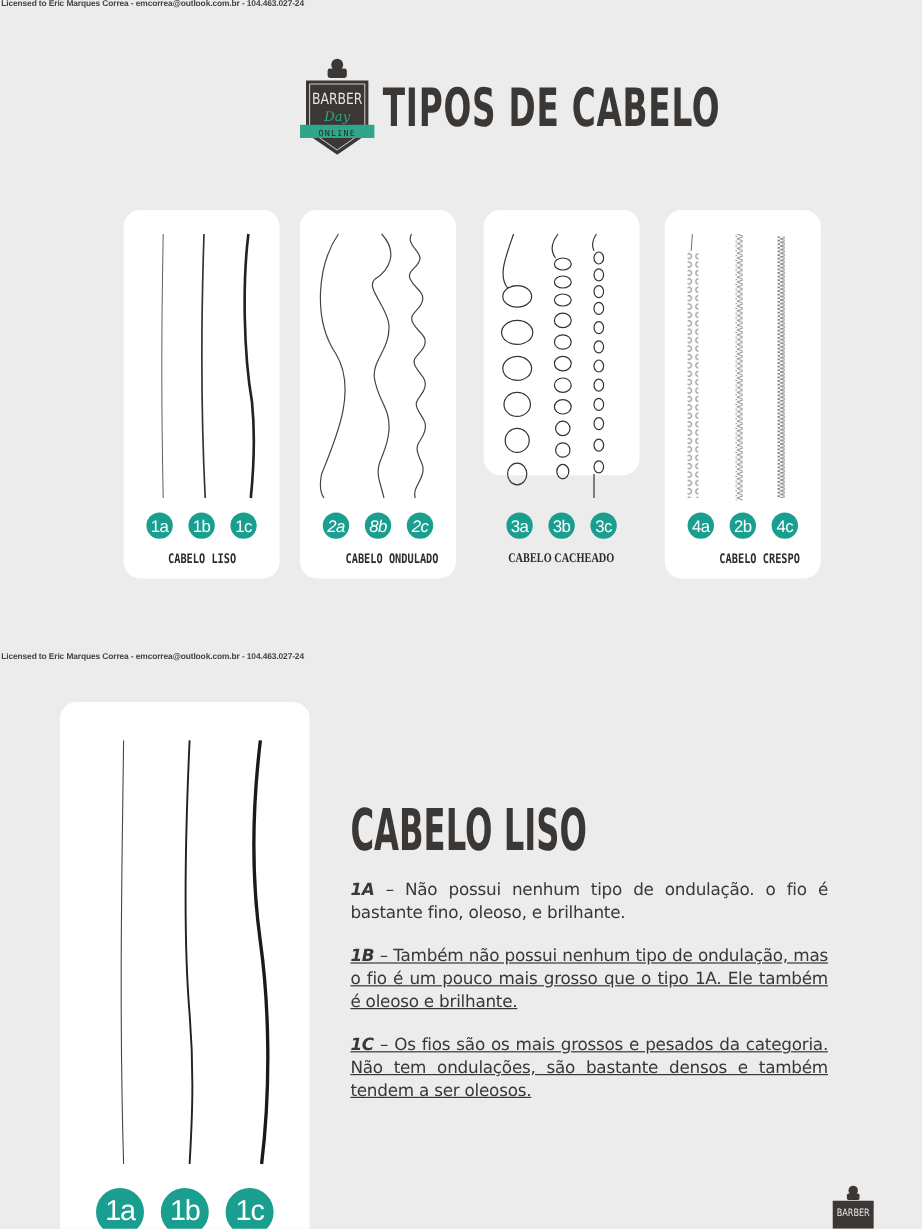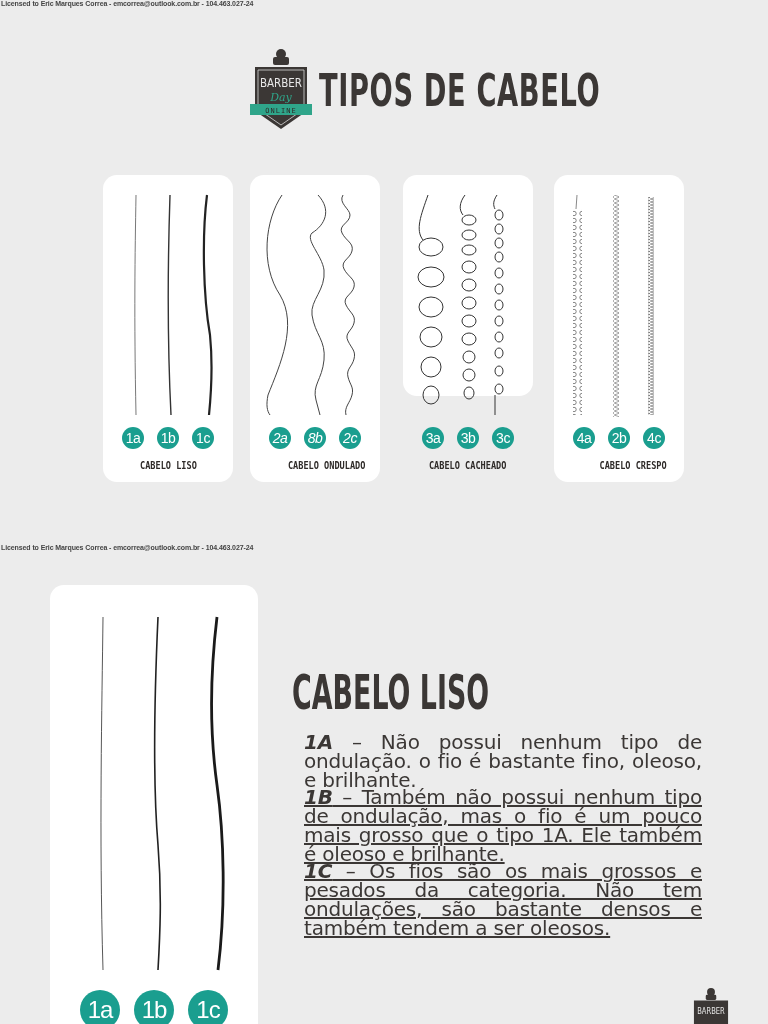--- a/index.html
+++ b/index.html
@@ -49,24 +49,23 @@
       width: 40px; height: 40px; border-radius: 50%; background: #1a9e8f; color: #fff;
       display: flex; align-items: center; justify-content: center; font-size: 24px;
       font-family: "Liberation Sans", sans-serif; letter-spacing: -1px;
     }
     .section-title {
       position: absolute; left: 292px; top: 664px; font-size: 48px; font-weight: bold;
       font-family: "DejaVu Sans", sans-serif; color: #3b3735;
       transform: scaleX(0.56); transform-origin: left top; white-space: nowrap;
     }
     .desc {
-      position: absolute; left: 292px; width: 398px; font-size: 20px; line-height: 19px;
+      position: absolute; left: 292px; width: 398px; font-size: 14px; line-height: 19px;
       text-align: justify; color: #3b3735; font-family: "DejaVu Sans", sans-serif;
       letter-spacing: -0.2px;
-      margin-left: 12px;
     }
     .desc b { font-style: italic; }
     .corner-logo { position: absolute; left: 690px; top: 985px; width: 42px; height: 39px; overflow: hidden; }
   </style>
 </head>
 <body>
 
 <div class="page1">
   <div class="license" style="top:0px;">Licensed to Eric Marques Correa - emcorrea@outlook.com.br - 104.463.027-24</div>
 
@@ -150,21 +149,21 @@
         <ellipse cx="96" cy="196" rx="4" ry="5"></ellipse>
           <ellipse cx="96" cy="214" rx="4" ry="5"></ellipse>
         <path d="M92 220 L92 240"></path>
       </g>
     </svg>
     <div class="badges" style="top:252px; gap:13px;">
       <div class="badge">3a</div>
       <div class="badge">3b</div>
       <div class="badge">3c</div>
     </div>
-    <div class="card-label" style="top:284px;"><span>CABELO CACHEADO</span></div>
+    <div class="card-label" style="top:284px;font-family:Liberation Serif, serif;"><span>CABELO CACHEADO</span></div>
   </div>
 
   <div class="card" style="left:554px; top:175px; width:130px; height:307px;">
     <svg class="hair" width="130" height="250">
       <defs>
         <pattern id="coilA" width="8" height="7" patternUnits="userSpaceOnUse">
           <circle cx="4" cy="3.5" r="2.2" stroke="#555" stroke-width="0.7" fill="none"></circle>
         </pattern>
         <pattern id="zigB" width="6" height="4" patternUnits="userSpaceOnUse">
           <path d="M0 0 L6 2 L0 4" stroke="#666" stroke-width="0.6" fill="none"></path>

